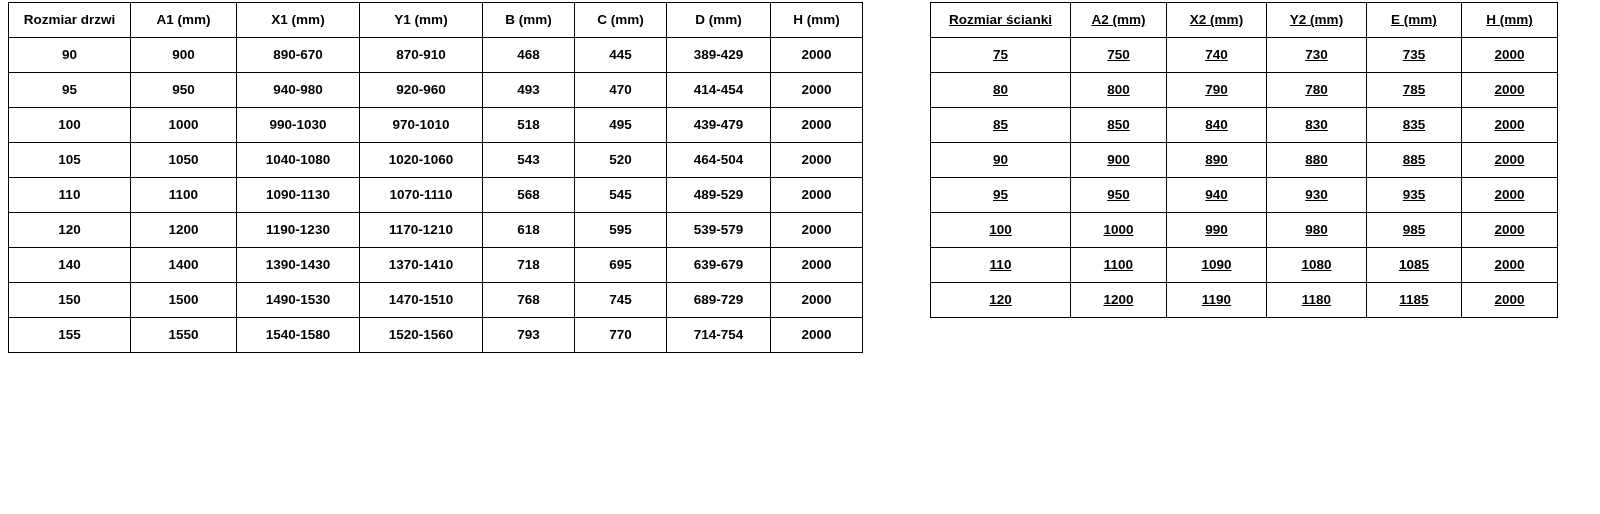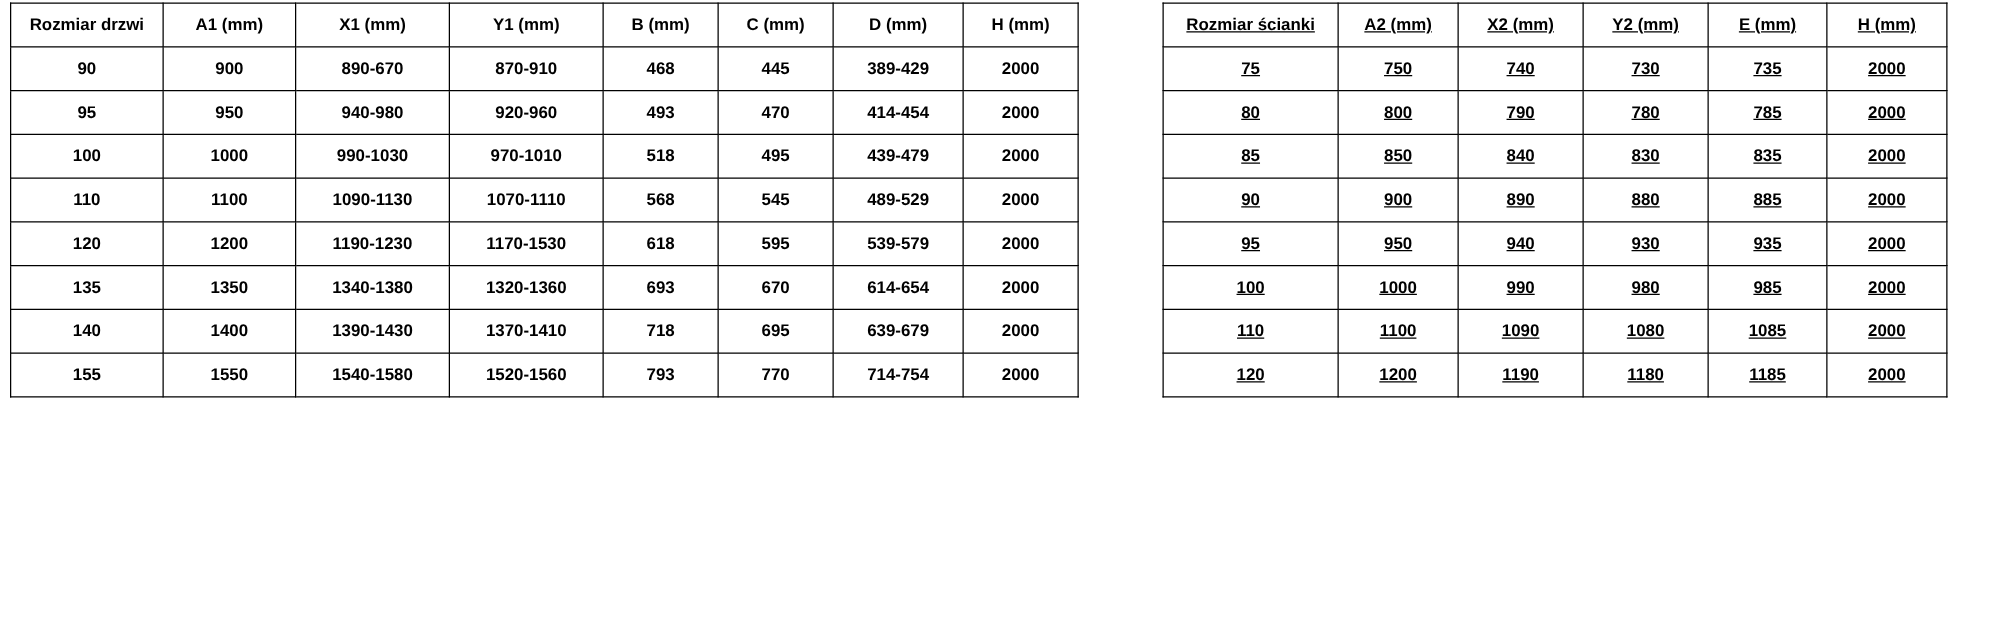--- a/index.html
+++ b/index.html
@@ -125,57 +125,67 @@
           <td>100</td>
           <td>1000</td>
           <td>990-1030</td>
           <td>970-1010</td>
           <td>518</td>
           <td>495</td>
           <td>439-479</td>
           <td>2000</td>
         </tr>
         <tr>
+          <td>105</td>
+          <td>1050</td>
+          <td>1040-1080</td>
+          <td>1020-1060</td>
+          <td>543</td>
+          <td>520</td>
+          <td>464-504</td>
+          <td>2000</td>
+        </tr>
+        <tr>
           <td>110</td>
           <td>1100</td>
           <td>1090-1130</td>
           <td>1070-1110</td>
           <td>568</td>
           <td>545</td>
           <td>489-529</td>
           <td>2000</td>
         </tr>
         <tr>
           <td>120</td>
           <td>1200</td>
           <td>1190-1230</td>
-          <td>1170-1530</td>
+          <td>1170-1210</td>
           <td>618</td>
           <td>595</td>
           <td>539-579</td>
-          <td>2000</td>
-        </tr>
-        <tr>
-          <td>135</td>
-          <td>1350</td>
-          <td>1340-1380</td>
-          <td>1320-1360</td>
-          <td>693</td>
-          <td>670</td>
-          <td>614-654</td>
           <td>2000</td>
         </tr>
         <tr>
           <td>140</td>
           <td>1400</td>
           <td>1390-1430</td>
           <td>1370-1410</td>
           <td>718</td>
           <td>695</td>
           <td>639-679</td>
+          <td>2000</td>
+        </tr>
+        <tr>
+          <td>150</td>
+          <td>1500</td>
+          <td>1490-1530</td>
+          <td>1470-1510</td>
+          <td>768</td>
+          <td>745</td>
+          <td>689-729</td>
           <td>2000</td>
         </tr>
         <tr>
           <td>155</td>
           <td>1550</td>
           <td>1540-1580</td>
           <td>1520-1560</td>
           <td>793</td>
           <td>770</td>
           <td>714-754</td>

